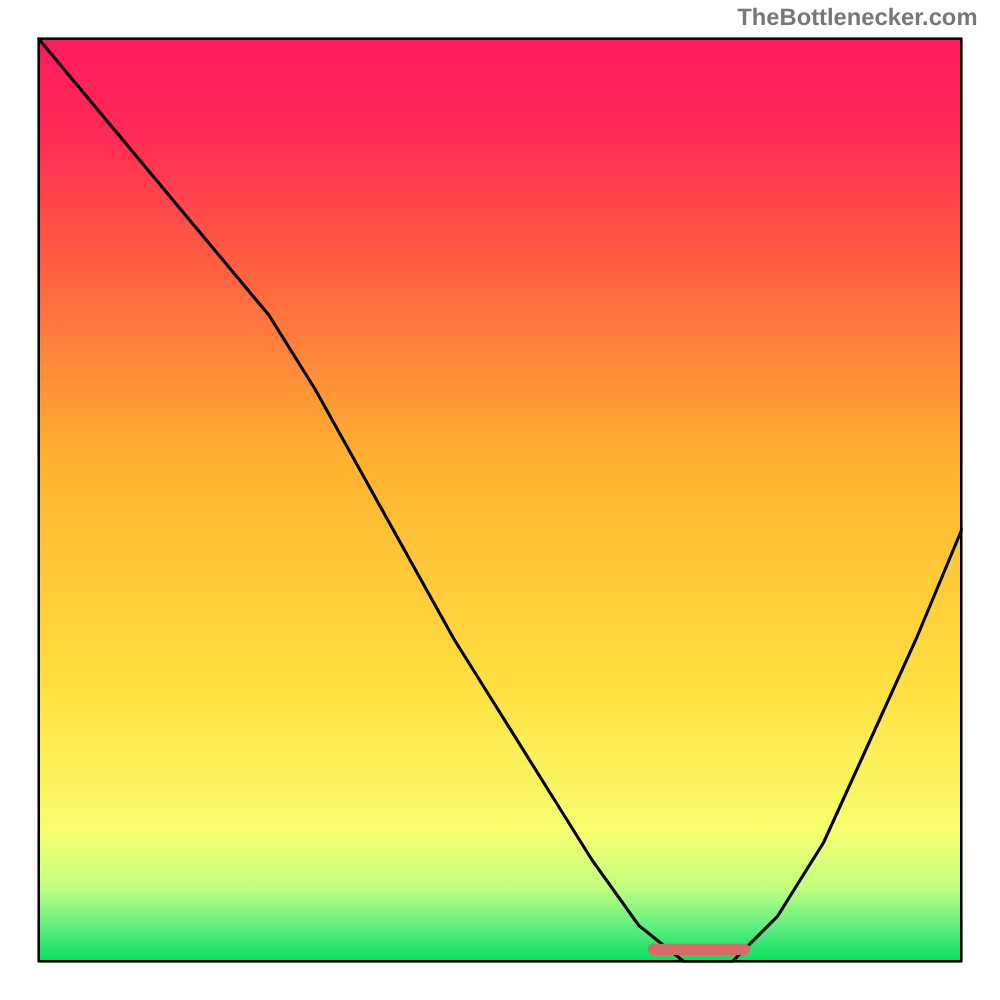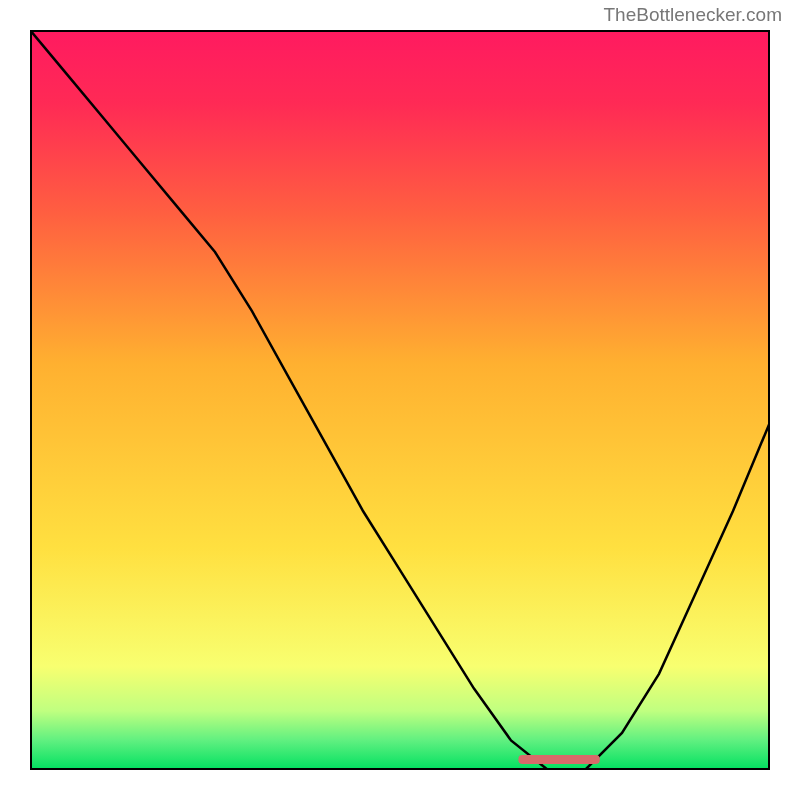--- a/index.html
+++ b/index.html
@@ -1,16 +1,16 @@
 <!DOCTYPE html>
 <html><head>
 <meta charset="utf-8">
 <style>
 body { margin: 0; padding: 0; background: #fff; width: 800px; height: 800px; position: relative; font-family: Arial, sans-serif; }
-.watermark { position: absolute; top: 4px; right: 18px; color: #777; font-size: 19px; font-weight: normal; }
+.watermark { position: absolute; top: 4px; right: 18px; color: #777; font-size: 19px; font-weight: bold; }
 .plot-area { position: absolute; top: 30px; left: 30px; width: 740px; height: 740px; }
 svg { display: block; }
 </style>
 </head>
 <body>
 
 <div class="watermark">TheBottlenecker.com</div>
 
 <div class="plot-area">
 <svg id="chart-svg" width="740" height="740" viewBox="0 0 740 740">

